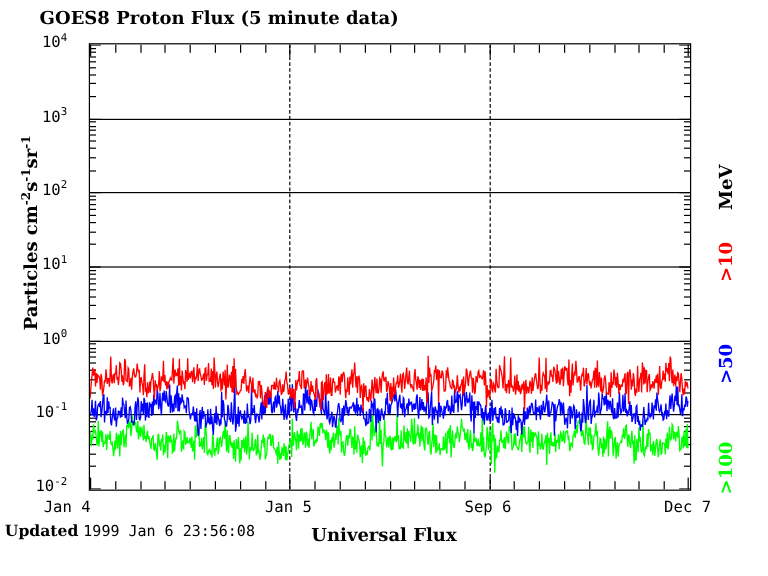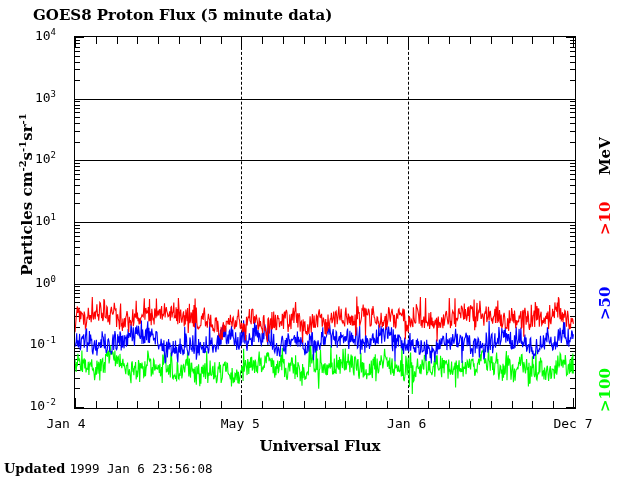--- a/index.html
+++ b/index.html
@@ -66,21 +66,21 @@
     text-align:center;font-size:15px;font-weight:bold;
   }
 
   .legend-t{
     position:absolute;left:596px;
     font-size:15px;font-weight:bold;white-space:nowrap;
     transform:rotate(-90deg);transform-origin:left top;
   }
 
   .footer-l{
-    position:absolute;left:4px;top:461px;
+    position:absolute;left:4px;top:435px;
     font-size:13px;white-space:nowrap;
   }
   .footer-l b{font-weight:bold;}
   .footer-l .mono{font-family:"DejaVu Sans Mono", monospace;font-size:12.5px;}
   .footer-r{
     position:absolute;right:4px;top:461px;
     font-size:13px;font-weight:bold;white-space:nowrap;
   }
   svg.trace{position:absolute;left:0;top:0;}
 </style>
@@ -99,23 +99,23 @@
   <div id="ylabels">
       <div class="ylabel-t" style="top: 27px;">10<sup>4</sup></div>
       <div class="ylabel-t" style="top: 88.6667px;">10<sup>3</sup></div>
       <div class="ylabel-t" style="top: 150.333px;">10<sup>2</sup></div>
       <div class="ylabel-t" style="top: 212px;">10<sup>1</sup></div>
       <div class="ylabel-t" style="top: 273.667px;">10<sup>0</sup></div>
       <div class="ylabel-t" style="top: 335.333px;">10<sup>-1</sup></div>
       <div class="ylabel-t" style="top: 397px;">10<sup>-2</sup></div>
     </div>
   <div id="xlabels">
-      <div class="xlabel" style="left: 66px;">Jan 4</div>
-      <div class="xlabel" style="left: 240.333px;">May 5</div>
-      <div class="xlabel" style="left: 406.667px;">Jan 6</div>
+      <div class="xlabel" style="left: 56px;">Jan 4</div>
+      <div class="xlabel" style="left: 240.333px;">Jan 5</div>
+      <div class="xlabel" style="left: 406.667px;">Sep 6</div>
       <div class="xlabel" style="left: 573px;">Dec 7</div>
     </div>
 
   <div class="xaxis-title">Universal Flux</div>
 
   <div id="legend">
       <div class="legend-t" style="top: 175px; color: rgb(0, 0, 0);">MeV</div>
       <div class="legend-t" style="top: 235px; color: rgb(255, 0, 0);">&gt;10</div>
       <div class="legend-t" style="top: 320px; color: rgb(0, 0, 255);">&gt;50</div>
       <div class="legend-t" style="top: 412px; color: rgb(0, 255, 0);">&gt;100</div>

